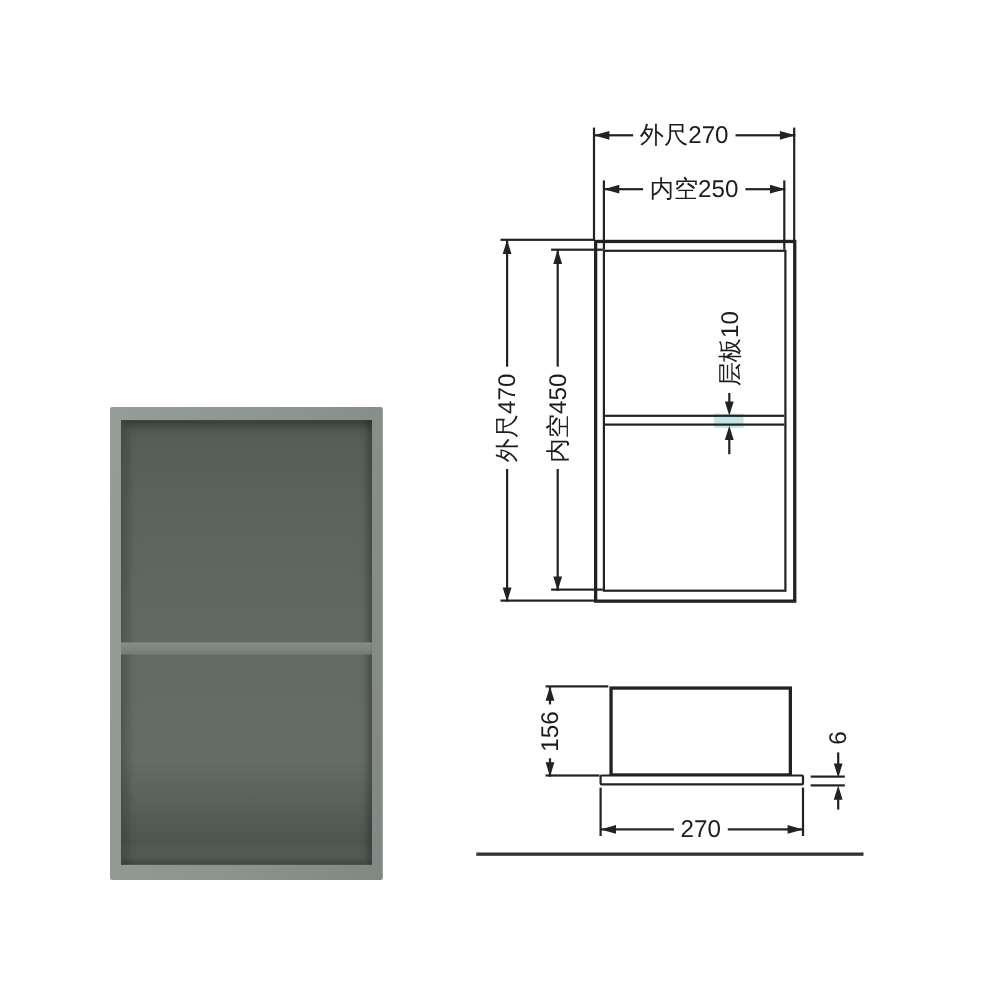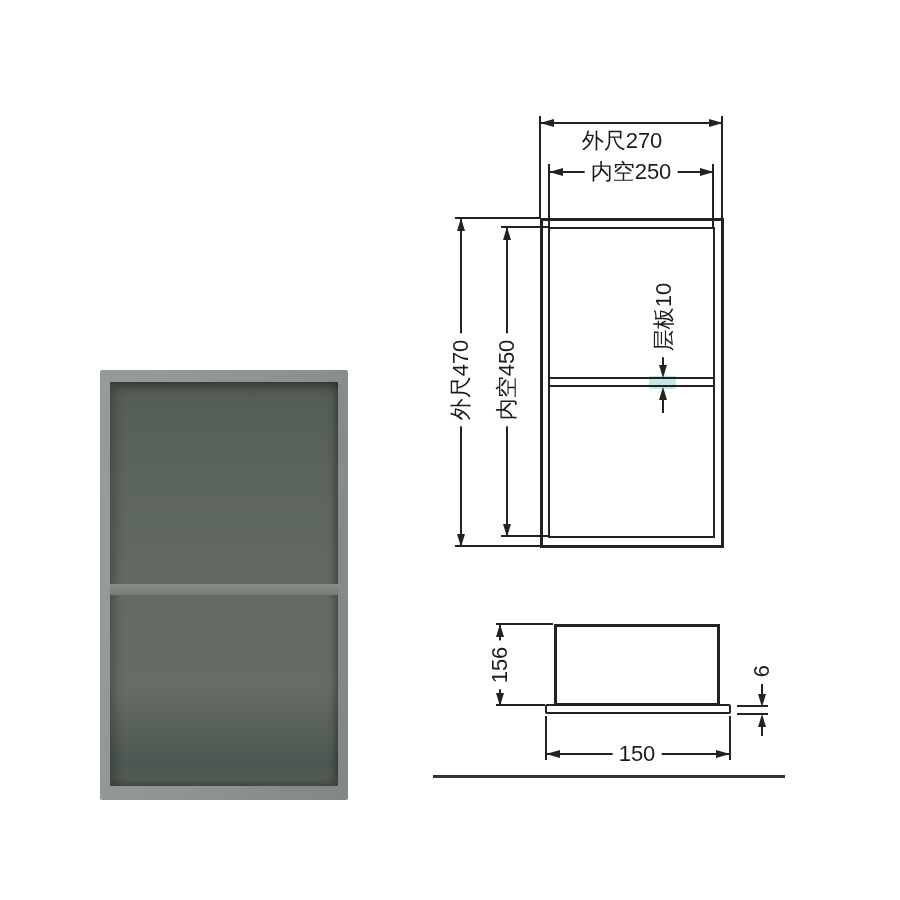--- a/index.html
+++ b/index.html
@@ -43,21 +43,21 @@
 
   <div class="abs" style="left:649px;top:376px;width:27px;height:13px;background:#c3e7e4;"></div>
   <div class="ln" style="left:550px;top:377px;width:163px;height:2px;"></div>
   <div class="ln" style="left:550px;top:385px;width:163px;height:2px;"></div>
 
   <div class="ln" style="left:539px;top:116px;width:2px;height:103px;"></div>
   <div class="ln" style="left:721px;top:116px;width:2px;height:103px;"></div>
   <div class="ln" style="left:540px;top:122px;width:183px;height:2px;"></div>
   <div class="arr l" style="left:540px;top:119px;"></div>
   <div class="arr r" style="left:709px;top:119px;"></div>
-  <div class="dlabel" style="left:622px;top:123px;margin-top:18px;">外尺270</div>
+  <div class="dlabel" style="left:622px;top:123px;">外尺270</div>
 
   <div class="ln" style="left:548px;top:164px;width:2px;height:63px;"></div>
   <div class="ln" style="left:712px;top:164px;width:2px;height:63px;"></div>
   <div class="ln" style="left:549px;top:171px;width:165px;height:2px;"></div>
   <div class="arr l" style="left:549px;top:168px;"></div>
   <div class="arr r" style="left:700px;top:168px;"></div>
   <div class="dlabel" style="left:631px;top:172px;">内空250</div>
 
   <div class="ln" style="left:455px;top:217px;width:85px;height:2px;"></div>
   <div class="ln" style="left:455px;top:545px;width:85px;height:2px;"></div>
@@ -98,16 +98,16 @@
   <div class="arr d" style="left:758px;top:694px;"></div>
   <div class="arr u" style="left:758px;top:714px;"></div>
   <div class="ln" style="left:761px;top:725px;width:2px;height:11px;"></div>
   <div class="dlabel v" style="left:762px;top:671px;">6</div>
 
   <div class="ln" style="left:545px;top:716px;width:2px;height:44px;"></div>
   <div class="ln" style="left:729px;top:716px;width:2px;height:44px;"></div>
   <div class="ln" style="left:546px;top:753px;width:184px;height:2px;"></div>
   <div class="arr l" style="left:546px;top:750px;"></div>
   <div class="arr r" style="left:716px;top:750px;"></div>
-  <div class="dlabel" style="left:637px;top:754px;">150</div>
+  <div class="dlabel" style="left:637px;top:754px;">270</div>
 
   <div class="ln" style="left:433px;top:775px;width:352px;height:3px;background:#333;"></div>
 </div>
 
 </body></html>

